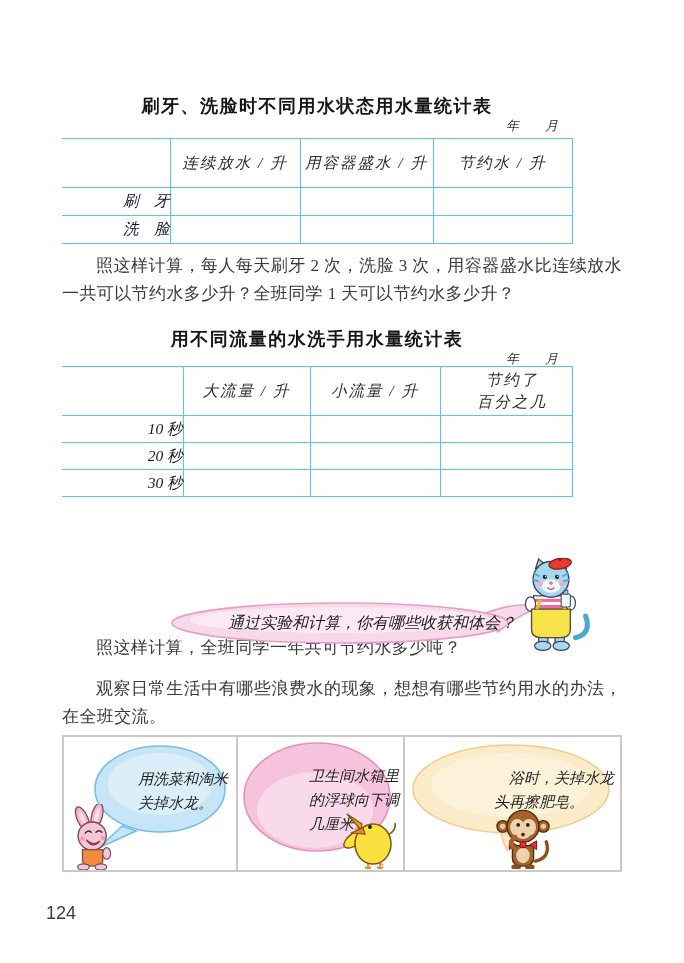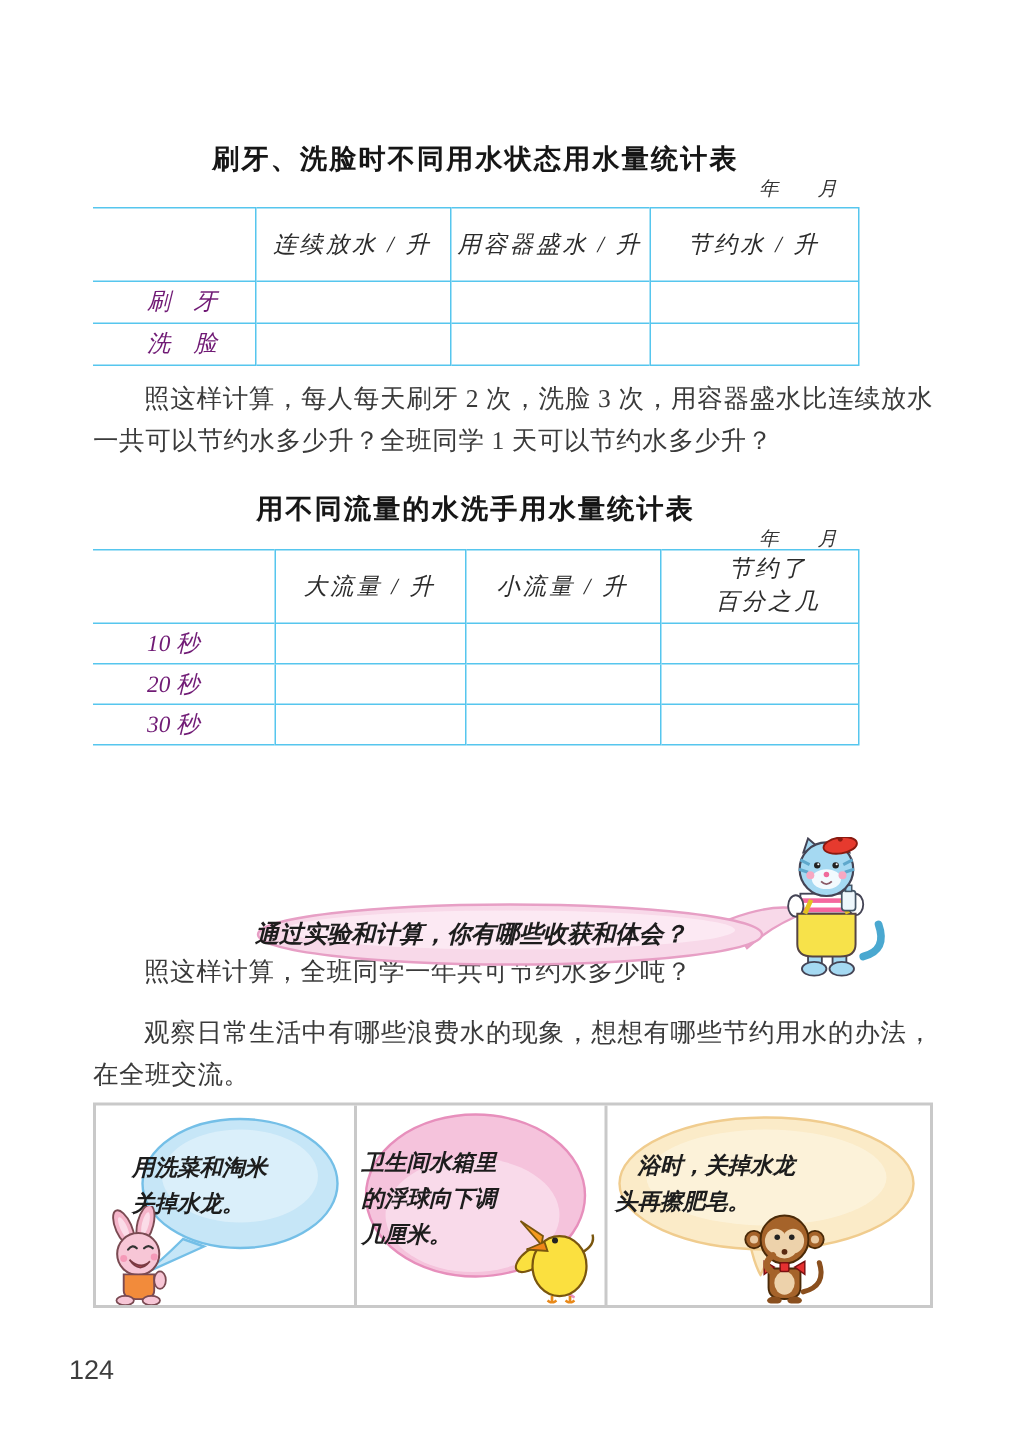--- a/index.html
+++ b/index.html
@@ -17,27 +17,27 @@
     font-style:italic; font-size:13px; color:#333;
     width:510px; left:62px; text-align:right; padding-right:14px; box-sizing:border-box;
   }
   .stat-table { border-collapse:collapse; table-layout:fixed; width:510px; }
   .stat-table tr { border-top:1.6px solid var(--table-border,#56c6ee); }
   .stat-table { border-bottom:1.6px solid var(--table-border,#56c6ee); }
   .stat-table th, .stat-table td { padding:0; font-weight:normal; vertical-align:middle; }
   .stat-table th:nth-child(n+2), .stat-table td:nth-child(n+2) { border-left:1.6px solid var(--table-border,#56c6ee); }
   .stat-table th:last-child, .stat-table td:last-child { border-right:1.6px solid var(--table-border,#56c6ee); }
   .col-head { font-style:italic; font-size:15.5px; letter-spacing:2px; text-align:center; color:#2c2c2c; }
-  .row-head { font-style:italic; font-size:15.5px; text-align:left; padding-left:36px !important; color:#701a75; }
+  .row-head { font-style:italic; font-size:15.5px; text-align:right; padding-left:36px !important; color:#0f172a; }
   .para {
     left:62px; width:560px; font-size:17px; line-height:27.5px; letter-spacing:0.4px;
     text-align:justify; text-indent:2em; color:#3a3a3a;
   }
   .pre { white-space:pre-line; }
-  .bubble { display:flex; align-items:center; justify-content:flex-start;font-weight:bold; }
+  .bubble { display:flex; align-items:center; justify-content:flex-end; }
   .bubble > svg { position:absolute; inset:0; width:100%; height:100%; }
   .bubble-text { position:relative; font-style:italic; color:#1d1d1d; }
   .panel-grid {
     left:62px; top:735px; width:560px; height:137px;
     display:flex; border:2px solid var(--panel-border,#c9c9c9); box-sizing:border-box; background:#fff;
   }
   .panel-cell { position:relative; height:100%; box-sizing:border-box; }
   .panel-cell + .panel-cell { border-left:2px solid var(--panel-border,#c9c9c9); }
   .cell-1 { width:172px; } .cell-2 { width:167px;padding-left:34px; } .cell-3 { flex:1; }
   .panel-bubble-text { font-size:15px; line-height:24px; text-align:left; }

